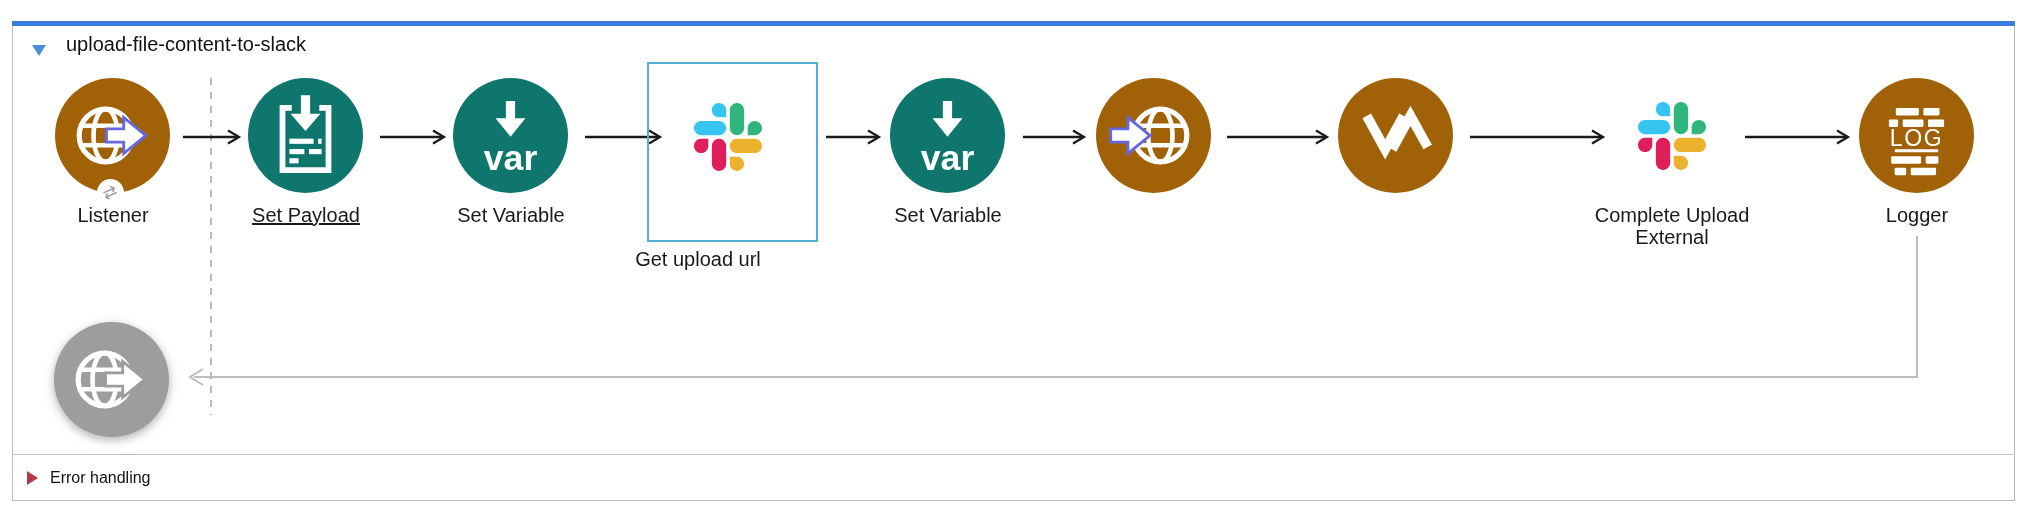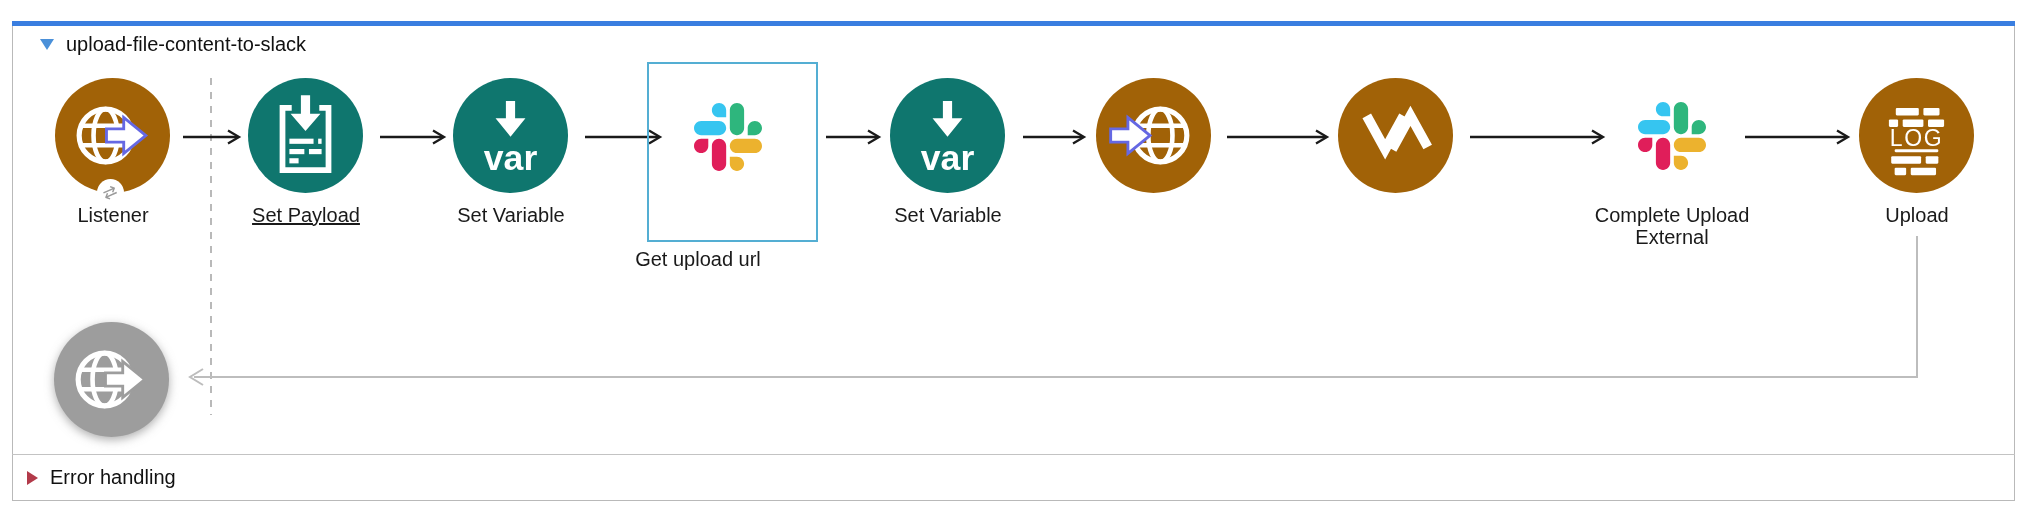--- a/index.html
+++ b/index.html
@@ -6,31 +6,31 @@
   .canvas{position:relative;width:2034px;height:530px;background:#fff;overflow:hidden;
           font-family:"Liberation Sans","DejaVu Sans",sans-serif;color:#1d1d1f;}
 
   
   .flow-frame{position:absolute;left:12px;top:21px;width:2003px;height:480px;
               border:1px solid #b9b9b9;border-top:none;background:#fff;box-sizing:border-box;}
   .top-accent{position:absolute;left:12px;top:21px;width:2003px;height:5px;background:#3a7ee0;}
   .section-separator{position:absolute;left:12px;top:454px;width:2003px;height:1px;background:#c3c3c3;}
 
   
-  .flow-title-row{position:absolute;left:40px;top:32px;height:24px;display:flex;align-items:center;gap:12px;}
+  .flow-title-row{position:absolute;left:32px;top:32px;height:24px;display:flex;align-items:flex-end;gap:20px;}
   .tri-down{width:0;height:0;border-left:7px solid transparent;border-right:7px solid transparent;
             border-top:11px solid #4a90d9;cursor:pointer;}
   .flow-title{font-size:20px;color:#111;}
 
   
   .error-row{position:absolute;left:13px;top:455px;width:2001px;height:45px;display:flex;align-items:center;
              padding-left:14px;box-sizing:border-box;gap:12px;background:#fff;}
   .tri-right{width:0;height:0;border-top:7px solid transparent;border-bottom:7px solid transparent;
              border-left:11px solid #b23a4a;cursor:pointer;}
-  .error-title{font-size:20px;color:#111;}
+  .error-title{font-size:16px;color:#111;}
 
   
   .node{position:absolute;width:115px;height:115px;border-radius:50%;top:78px;}
   .node.blue{background:#a16207;}
   .node.green{background:#0f766e;}
   .node.gray{background:#9d9d9d;box-shadow:0 3px 10px rgba(110,110,110,.55);}
   .node svg{position:absolute;left:0;top:0;width:115px;height:115px;}
   .slack-node{position:absolute;width:68px;height:68px;}
   .node-label{position:absolute;width:230px;top:204px;text-align:center;font-size:20px;line-height:22px;
               white-space:pre-line;color:#1a1a1a;}
@@ -183,21 +183,21 @@
           <rect x="60" y="36" width="14" height="6.5" rx="1"></rect>
         <rect x="31" y="62" width="38" height="2.5" rx="1"></rect>
         <rect x="28" y="68" width="26" height="6.5" rx="1"></rect>
           <rect x="58" y="68" width="11" height="6.5" rx="1"></rect>
         <rect x="31" y="78" width="10" height="6.5" rx="1"></rect>
           <rect x="45" y="78" width="22" height="6.5" rx="1"></rect>
       </g>
       <text x="50" y="59" text-anchor="middle" fill="#fff" font-size="20" letter-spacing="1.5" font-family="Liberation Sans, DejaVu Sans, sans-serif">LOG</text>
     </svg>
   </div>
-  <div class="node-label" style="left:1802px;">Upload</div>
+  <div class="node-label" style="left:1802px;">Logger</div>
 
   <div class="node gray" style="left:54px;top:322px;">
     <svg viewBox="0 0 100 100">
       <g stroke="#fff" fill="none" stroke-width="4.5">
         <circle cx="44" cy="50" r="23"></circle>
         <ellipse cx="44" cy="50" rx="10.5" ry="23" stroke-width="4"></ellipse>
         <line x1="23" y1="41.5" x2="65" y2="41.5" stroke-width="4"></line>
         <line x1="23" y1="58.5" x2="65" y2="58.5" stroke-width="4"></line>
       </g>
       <path d="M46,45.5 H61 V37 L77,50 L61,63 V54.5 H46 Z" fill="#fff" stroke="#9d9d9d" stroke-width="5" paint-order="stroke"></path>

